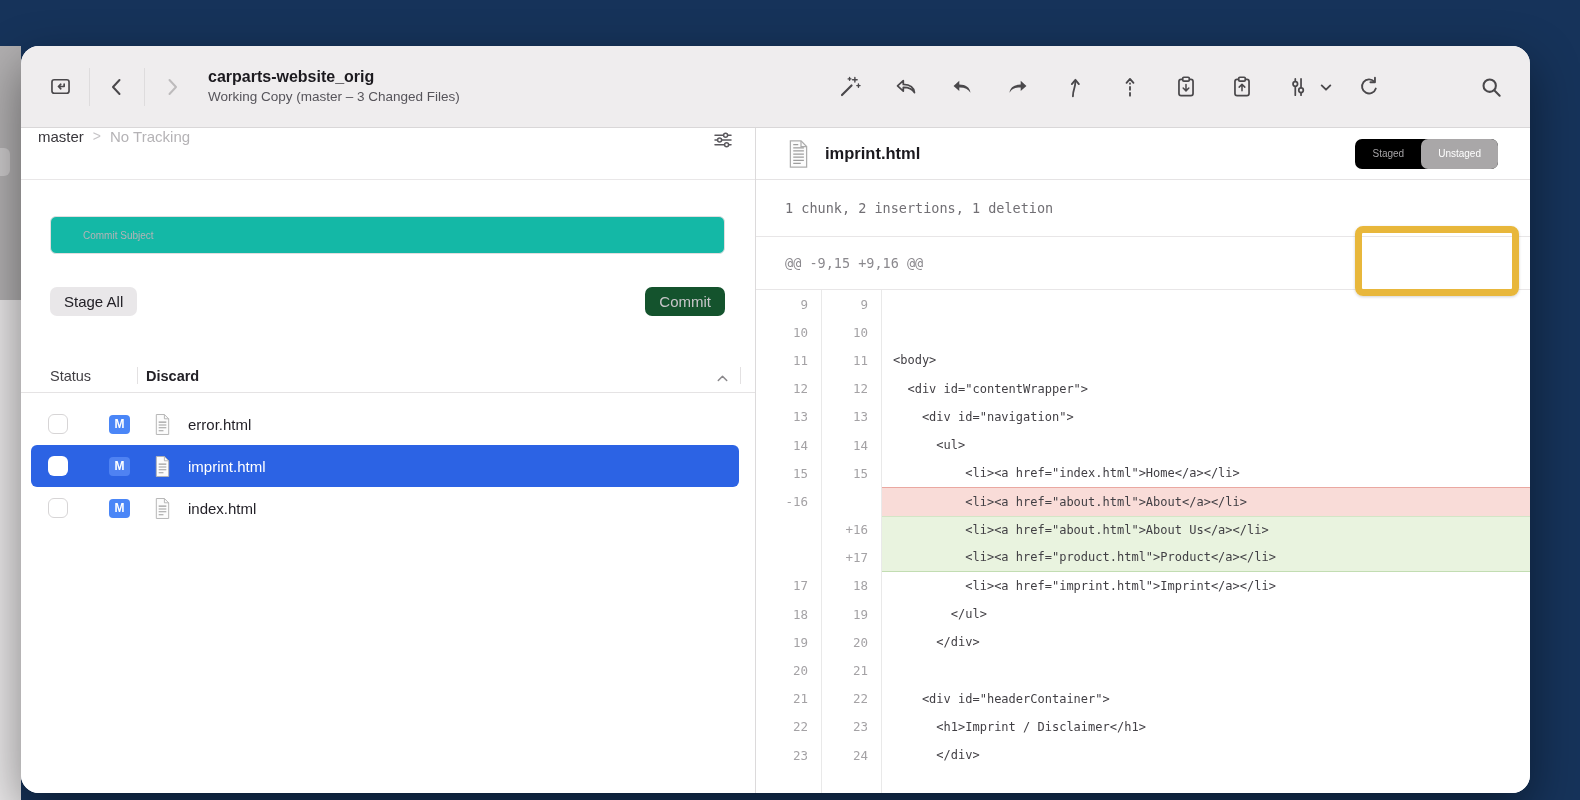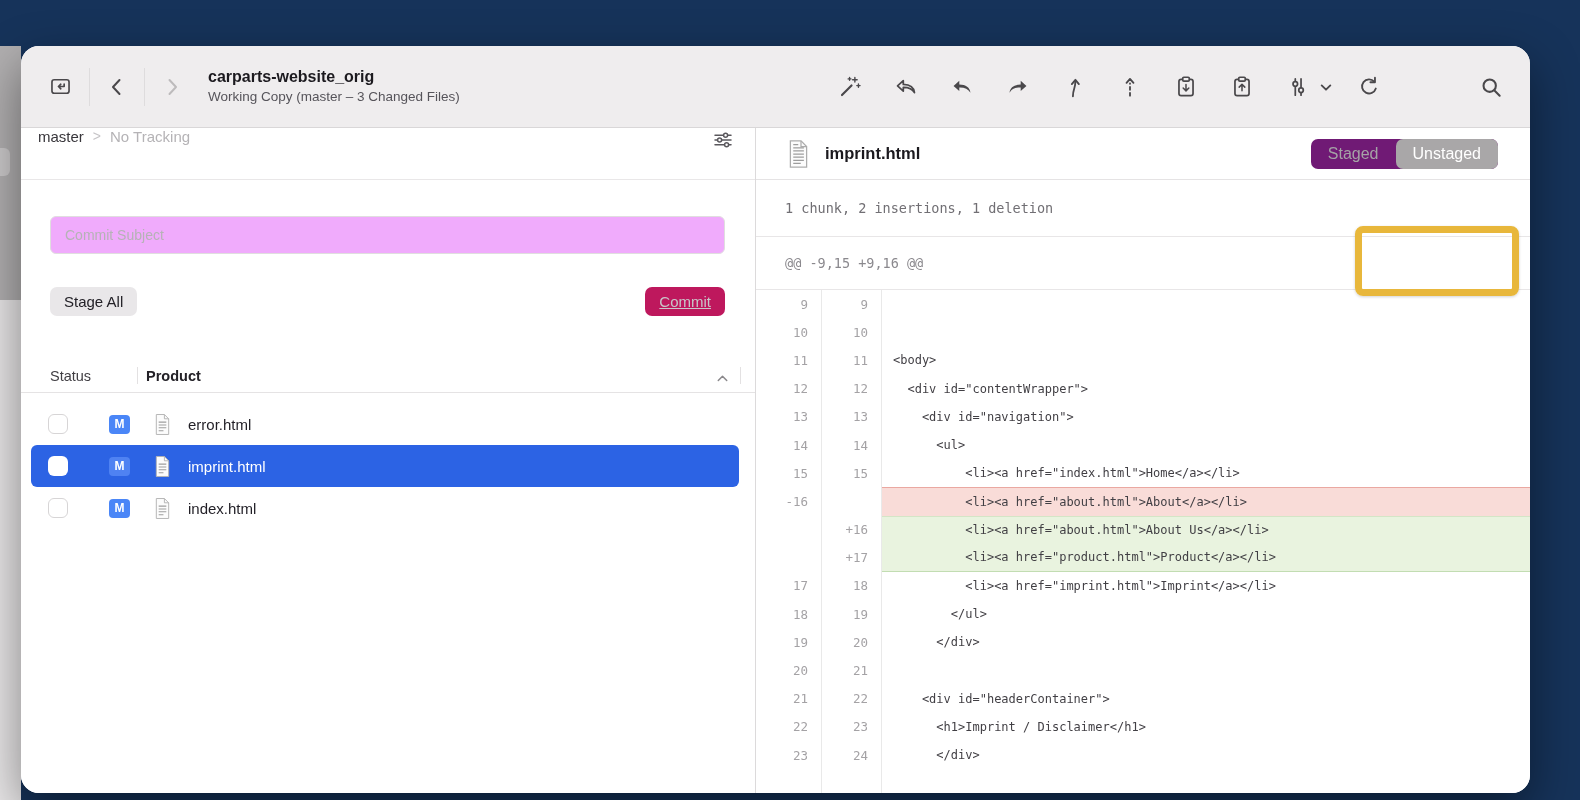--- a/index.html
+++ b/index.html
@@ -51,29 +51,29 @@
   .crumb-row{ height:52px; flex:none; border-bottom:1px solid #e9e7e8; display:flex;
     padding:0 20px 0 17px; font-size:15px; }
   .crumb-branch{ color:#38363b; }
   .crumb-sep{ color:#c6c4c7; margin:0 9px; font-size:14px; }
   .crumb-track{ color:#b5b3b6; }
   .filter-icon{ margin-left:auto; color:#5a585d; width:24px; height:24px; }
   .filter-icon svg{ width:24px; height:24px; }
 
   
   .commit-area{ padding:36px 30px 0 29px; flex:none; }
-  .subject-input{ width:100%; height:38px; background:#f0abfc; border:1px solid #e0dedf;
-    border-radius:6px; padding:0 14px; font-size:14px; color:#333;
+  .subject-input{ width:100%; height:38px; background:#14b8a6; border:1px solid #e0dedf;
+    border-radius:6px; padding:0 32px; font-size:10px; color:#333;
     font-family:"Liberation Sans", sans-serif; outline:none; }
   .subject-input::placeholder{ color:#b5b3b6; }
   .commit-btn-row{ margin-top:33px; display:flex; justify-content:space-between; align-items:center; }
   .btn{ border:none; border-radius:7px; font-size:15px; padding:5px 14px; height:29px;
     font-family:"Liberation Sans", sans-serif; }
   .btn.stage-all{ background:#e9e7e9; color:#232127; }
-  .btn.commit{ background:#be185d; color:#c8c6c9;text-decoration:underline; }
+  .btn.commit{ background:#14532d; color:#c8c6c9; }
 
   
   .table-header{ margin-top:43px; height:34px; flex:none; border-bottom:1px solid #e5e3e4;
     display:flex; align-items:center; padding:0 12px 0 29px; font-size:14.5px; color:#403e43; }
   .table-header .col-status{ width:87px; }
   .table-header .vsep{ width:1px; height:17px; background:#e3e1e2; }
   .table-header .col-filename{ margin-left:8px; font-weight:700; color:#232127; }
   .sort-chevron{ margin-left:auto; color:#8a888b; width:15px; height:10px; margin-right:10px; }
   .table-header .vsep.end{ margin-right:2px; }
 
@@ -90,22 +90,22 @@
   .file-row .fname{ margin-left:16px; font-size:15px; color:#211f26; }
   .file-row.selected .fname{ color:#fff; }
   .file-row.selected .checkbox{ border-color:rgba(255,255,255,0); background:#fff; }
 
   
   .diff-header{ height:52px; flex:none; border-bottom:1px solid #e5e3e4; display:flex;
     align-items:center; padding:0 32px 0 30px; }
   .diff-header .doc{ display:flex; }
   .diff-header .doc svg{ width:25px; height:30px; }
   .diff-header .fname{ margin-left:14px; font-size:16.5px; font-weight:700; color:#1b191e; }
-  .seg{ margin-left:auto; background:#701a75; border-radius:7px; display:flex;
-    align-items:flex-start; height:30px; font-size:16px; }
+  .seg{ margin-left:auto; background:#000000; border-radius:7px; display:flex;
+    align-items:flex-start; height:30px; font-size:10px; }
   .seg .opt{ padding:0 17px; height:30px; display:flex; align-items:center; border-radius:7px; }
   .seg .opt.inactive{ color:#a5a3a6; }
   .seg .opt.active{ background:#a9a7a8; color:#fff; }
 
   
   .summary-row{ height:57px; flex:none; border-bottom:1px solid #e8e6e7; display:flex;
     align-items:center; padding-left:29px; font-size:13.5px; color:#716f74; }
   .hunk-row{ height:53px; flex:none; border-bottom:1px solid #e8e6e7; display:flex;
     align-items:center; padding:0 28px 0 29px; }
   .hunk-title{ font-size:13.5px; color:#8a888d; }
@@ -258,21 +258,21 @@
         <input class="subject-input" type="text" placeholder="Commit Subject" style="">
         <div class="commit-btn-row">
           <button class="btn stage-all">Stage All</button>
           <button class="btn commit">Commit</button>
         </div>
       </div>
 
       <div class="table-header">
         <span class="col-status">Status</span>
         <span class="vsep"></span>
-        <span class="col-filename">Product</span>
+        <span class="col-filename">Discard</span>
         <span class="sort-chevron" id="icon-sort"><svg viewBox="0 0 16 11" fill="none" stroke="currentColor" stroke-width="1.6" stroke-linecap="round" stroke-linejoin="round">
               <path d="M3.5 8 8 3.5 12.5 8"></path>
             </svg></span>
         <span class="vsep end"></span>
       </div>
 
       <div class="file-rows" id="file-rows">
           <div class="file-row">
             <span class="checkbox"></span>
             <span class="badge" style="background: rgb(74, 134, 247);">M</span>

